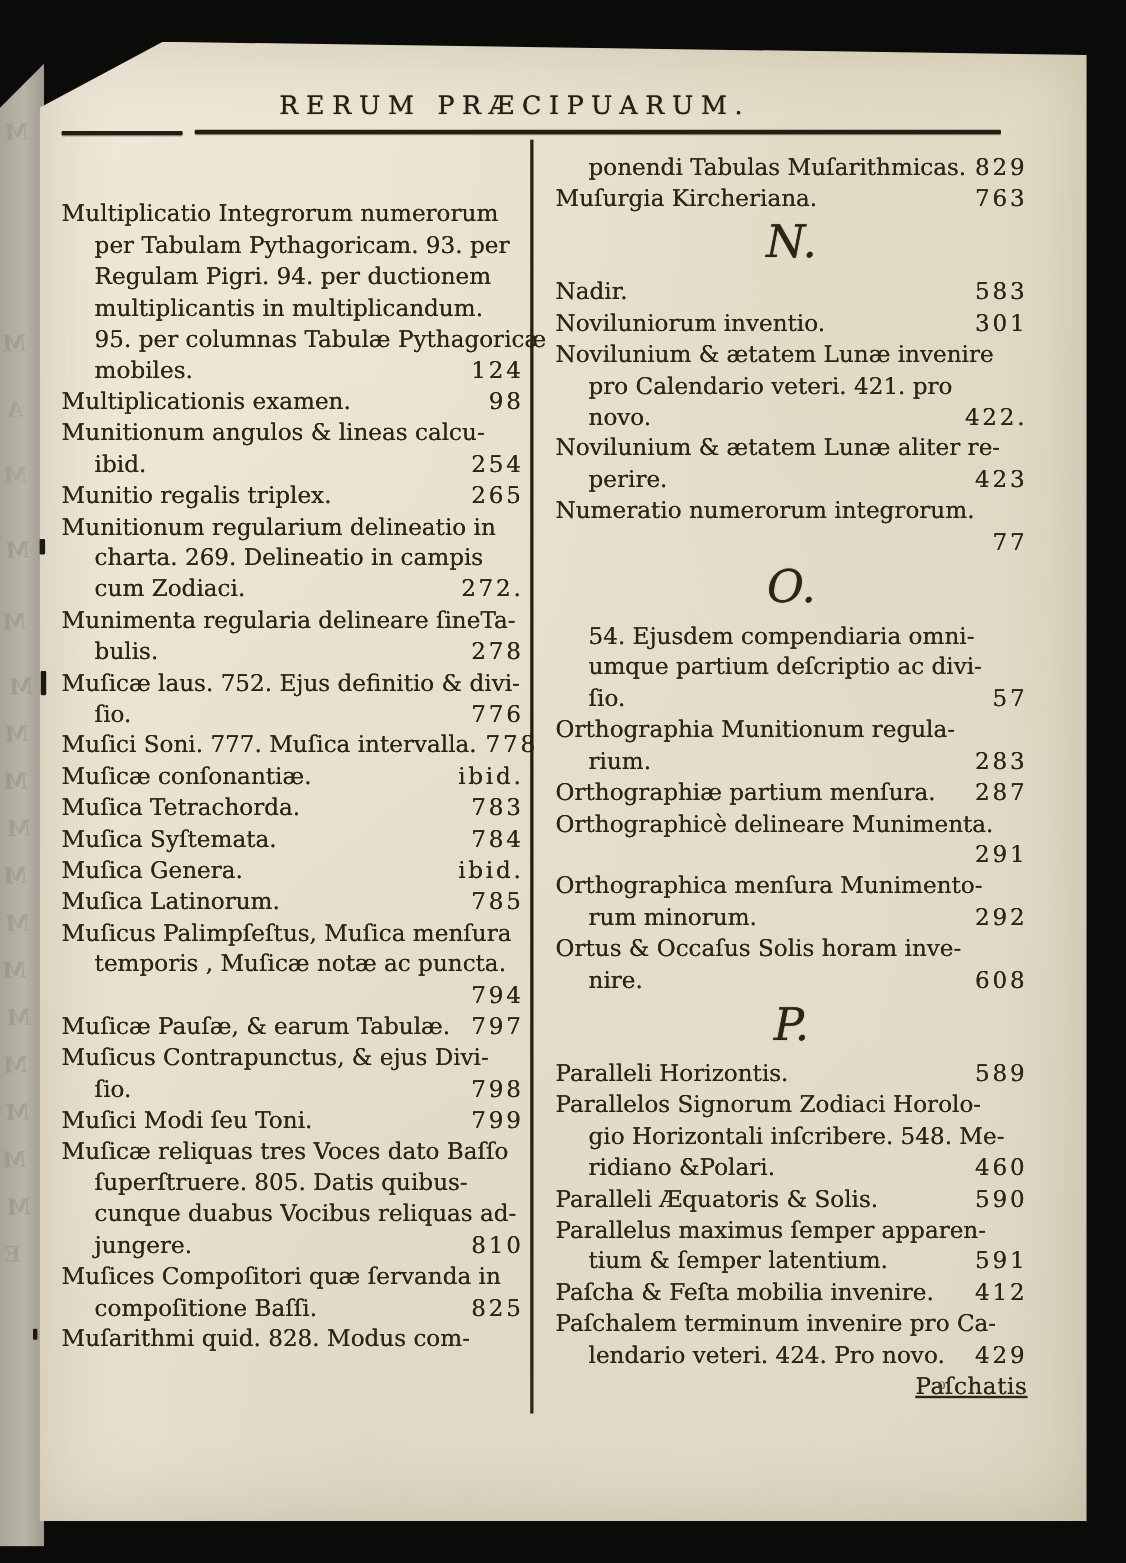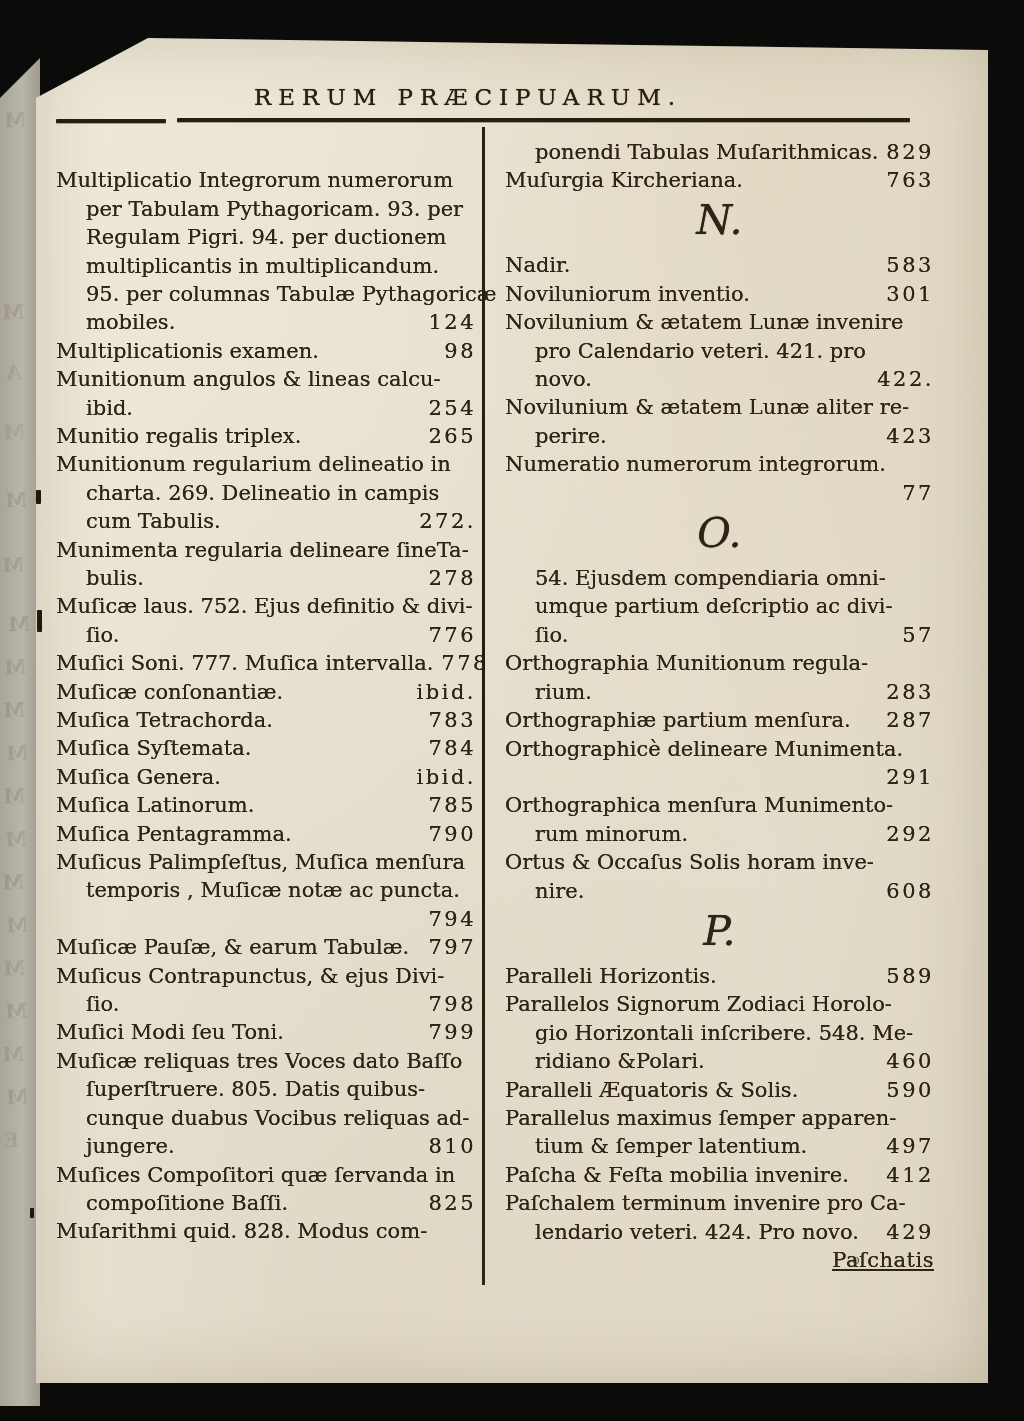--- a/index.html
+++ b/index.html
@@ -120,21 +120,21 @@
             <span class="t">Munitio regalis triplex.</span>
             <span class="p">265</span>
           </div>
           <div class="line">
             <span class="t">Munitionum regularium delineatio in</span>
           </div>
           <div class="line ind">
             <span class="t">charta. 269.  Delineatio in campis</span>
           </div>
           <div class="line ind">
-            <span class="t">cum Tabulis.</span>
+            <span class="t">cum Zodiaci.</span>
             <span class="p">272.</span>
           </div>
           <div class="line">
             <span class="t">Munimenta regularia delineare ſineTa-</span>
           </div>
           <div class="line ind">
             <span class="t">bulis.</span>
             <span class="p">278</span>
           </div>
           <div class="line">
@@ -160,24 +160,20 @@
             <span class="t">Muſica Syſtemata.</span>
             <span class="p">784</span>
           </div>
           <div class="line">
             <span class="t">Muſica Genera.</span>
             <span class="p">ibid.</span>
           </div>
           <div class="line">
             <span class="t">Muſica Latinorum.</span>
             <span class="p">785</span>
-          </div>
-          <div class="line">
-            <span class="t">Muſica Pentagramma.</span>
-            <span class="p">790</span>
           </div>
           <div class="line">
             <span class="t">Muſicus Palimpſeſtus, Muſica menſura</span>
           </div>
           <div class="line ind">
             <span class="t">temporis , Muſicæ notæ ac puncta.</span>
           </div>
           <div class="line ind">
             <span class="t"></span>
             <span class="p">794</span>
@@ -324,21 +320,21 @@
           </div>
           <div class="line">
             <span class="t">Paralleli Æquatoris &amp; Solis.</span>
             <span class="p">590</span>
           </div>
           <div class="line">
             <span class="t">Parallelus maximus ſemper apparen-</span>
           </div>
           <div class="line ind">
             <span class="t">tium &amp; ſemper latentium.</span>
-            <span class="p">497</span>
+            <span class="p">591</span>
           </div>
           <div class="line">
             <span class="t">Paſcha &amp; Feſta mobilia invenire.</span>
             <span class="p">412</span>
           </div>
           <div class="line">
             <span class="t">Paſchalem terminum invenire pro Ca-</span>
           </div>
           <div class="line ind">
             <span class="t">lendario veteri. 424.  Pro novo.</span>

